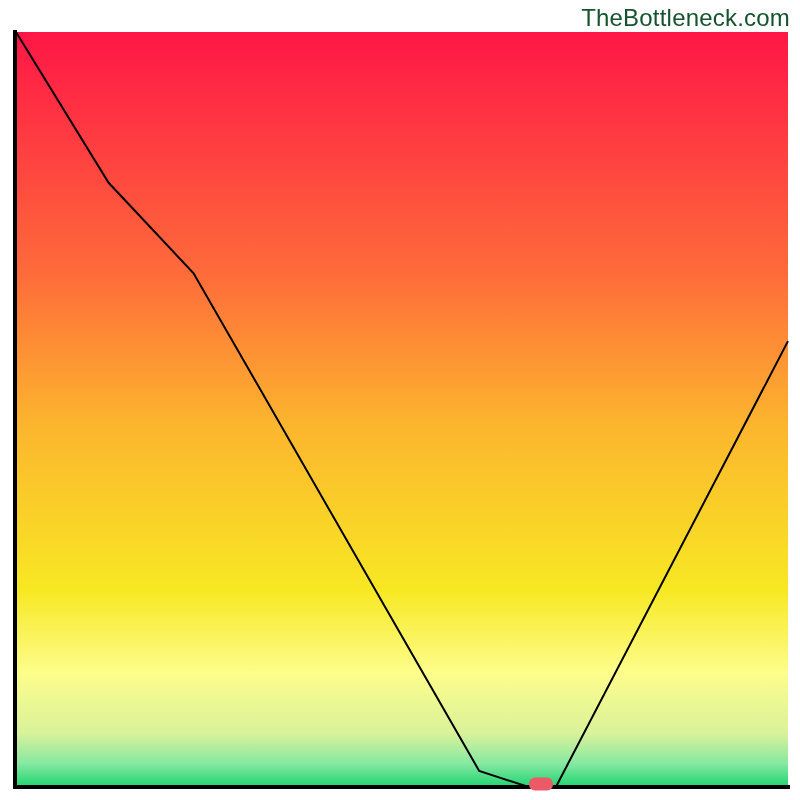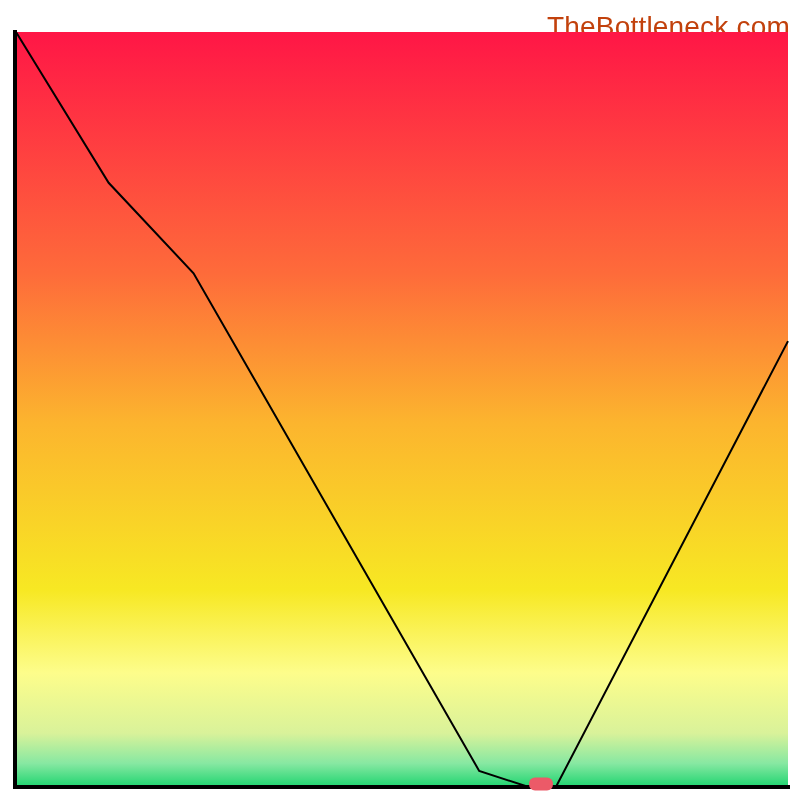--- a/index.html
+++ b/index.html
@@ -6,24 +6,24 @@
     margin: 0;
     padding: 0;
     width: 800px;
     height: 800px;
     background: #ffffff;
     font-family: Arial, Helvetica, sans-serif;
     overflow: hidden;
   }
   .watermark {
     position: absolute;
-    top: 11px;
+    top: 4px;
     right: 10px;
-    color: #c2410c;
-    font-size: 28px;
+    color: #14532d;
+    font-size: 24px;
     font-weight: 500;
     letter-spacing: 0.2px;
   }
   .plot-wrap {
     position: absolute;
     left: 10px;
     top: 30px;
     width: 782px;
     height: 762px;
   }

